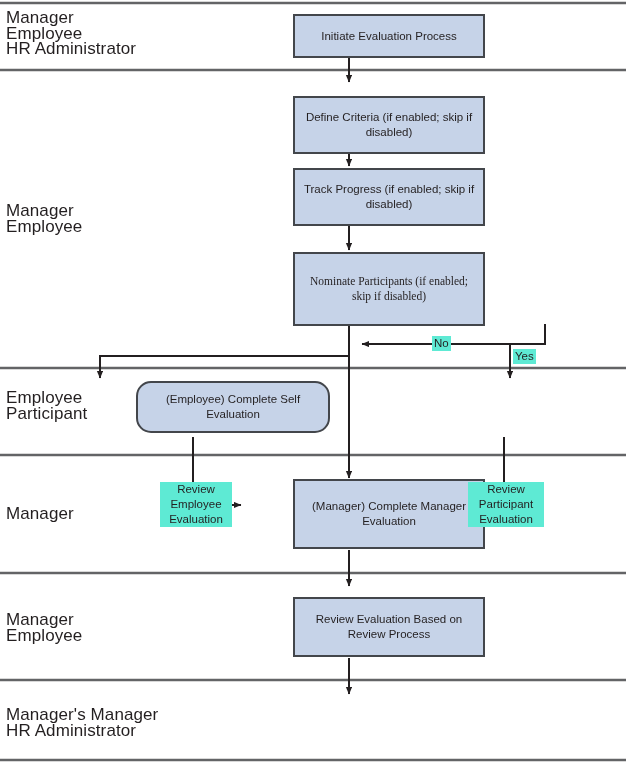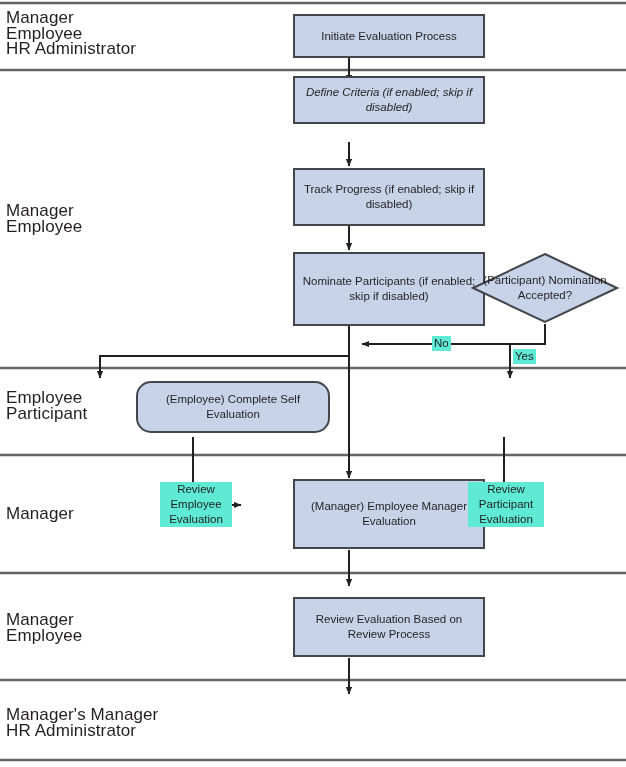--- a/index.html
+++ b/index.html
@@ -152,46 +152,40 @@
   <div class="lane-label" style="left:6px; top:506px;">Manager</div>
   <div class="lane-label" style="left:6px; top:612px;">Manager
 Employee</div>
   <div class="lane-label" style="left:6px; top:707px;">Manager's Manager
 HR Administrator</div>
 
   <div class="node" style="left:253px; top:14px; width:192px; height:44px;">
     <span>Initiate Evaluation Process</span>
   </div>
 
-  <div class="node" style="left:253px; top:76px; width:192px; height:48px;font-style:italic;">
+  <div class="node" style="left:253px; top:96px; width:192px; height:58px;">
     <span>Define Criteria (if enabled; skip if disabled)</span>
   </div>
 
   <div class="node" style="left:253px; top:168px; width:192px; height:58px;">
     <span>Track Progress (if enabled; skip if disabled)</span>
   </div>
 
-  <div class="node" style="left:253px; top:252px; width:192px; height:74px;">
+  <div class="node" style="left:253px; top:252px; width:192px; height:74px;font-family:Liberation Serif, serif;">
     <span>Nominate Participants (if enabled; skip if disabled)</span>
   </div>
 
-  <div class="diamond-wrap" style="left:471px; top:252px; width:148px; height:72px;">
-    <svg width="148" height="72" viewBox="0 0 148 72" xmlns="http://www.w3.org/2000/svg">
-      <polygon points="74,2 146,36 74,70 2,36" fill="#c6d3e8" stroke="#43464b" stroke-width="2"></polygon>
-    </svg>
-    <div class="diamond-text">(Participant) Nomination Accepted?</div>
-  </div>
 
   <div class="node" style="left:96px; top:381px; width:194px; height:52px;border-radius:15px;">
     <span>(Employee) Complete Self Evaluation</span>
   </div>
 
 
   <div class="node" style="left:253px; top:479px; width:192px; height:70px;">
-    <span>(Manager) Employee Manager Evaluation</span>
+    <span>(Manager) Complete Manager Evaluation</span>
   </div>
 
   <div class="node" style="left:253px; top:597px; width:192px; height:60px;">
     <span>Review Evaluation Based on Review Process</span>
   </div>
 
 
   <div class="edge-label" style="left:432px; top:336px;">No</div>
 
   <div class="edge-label" style="left:513px; top:349px;">Yes</div>

